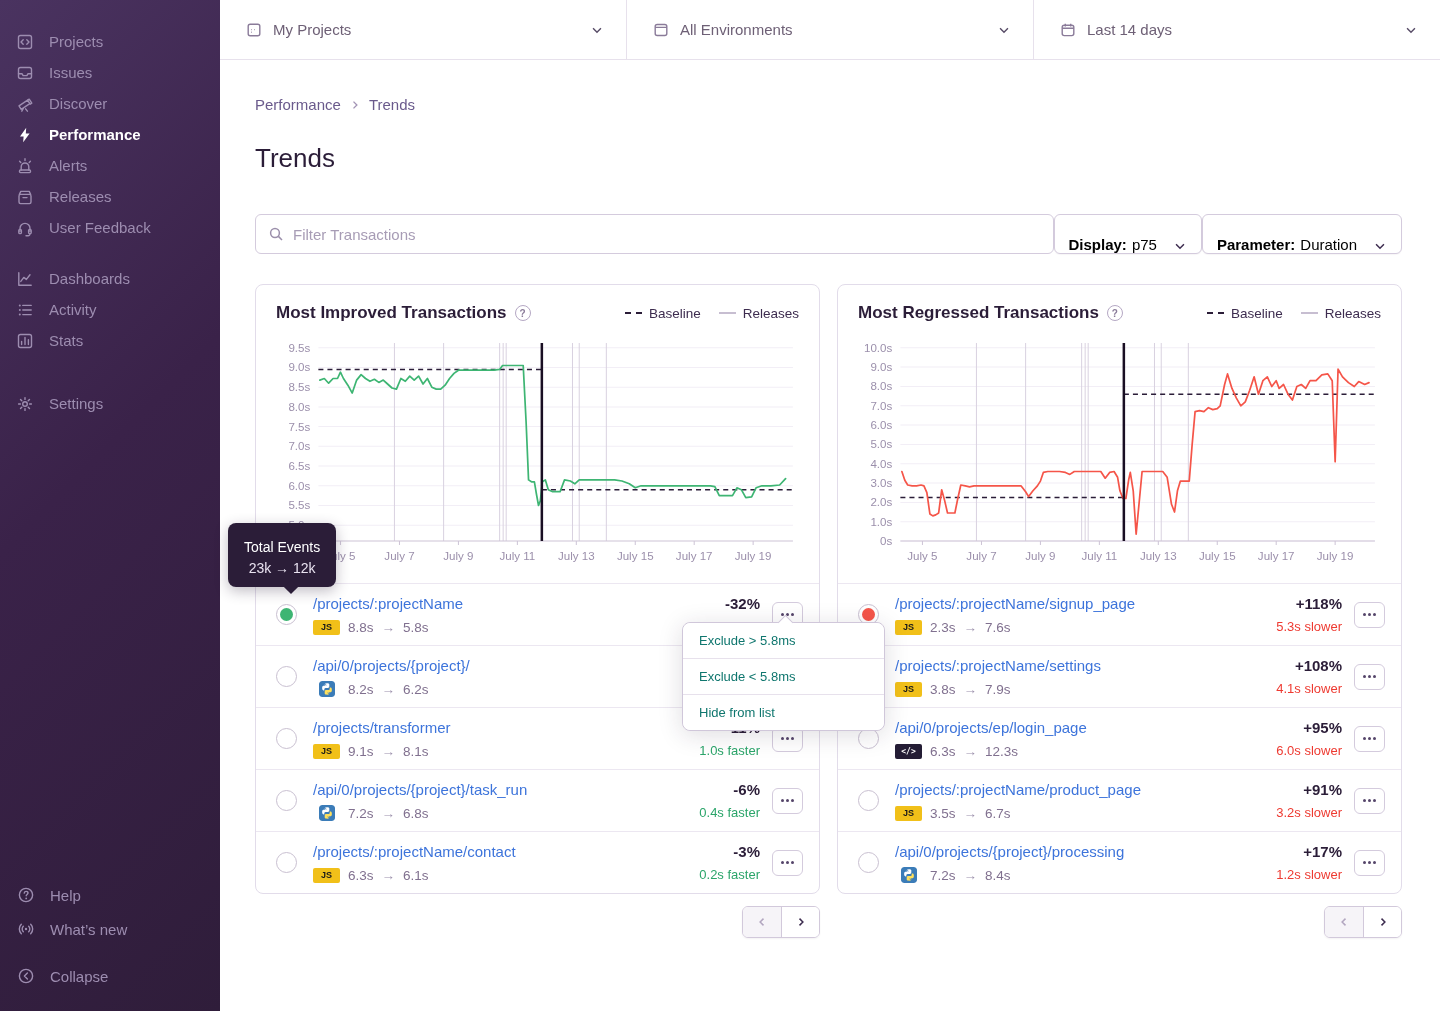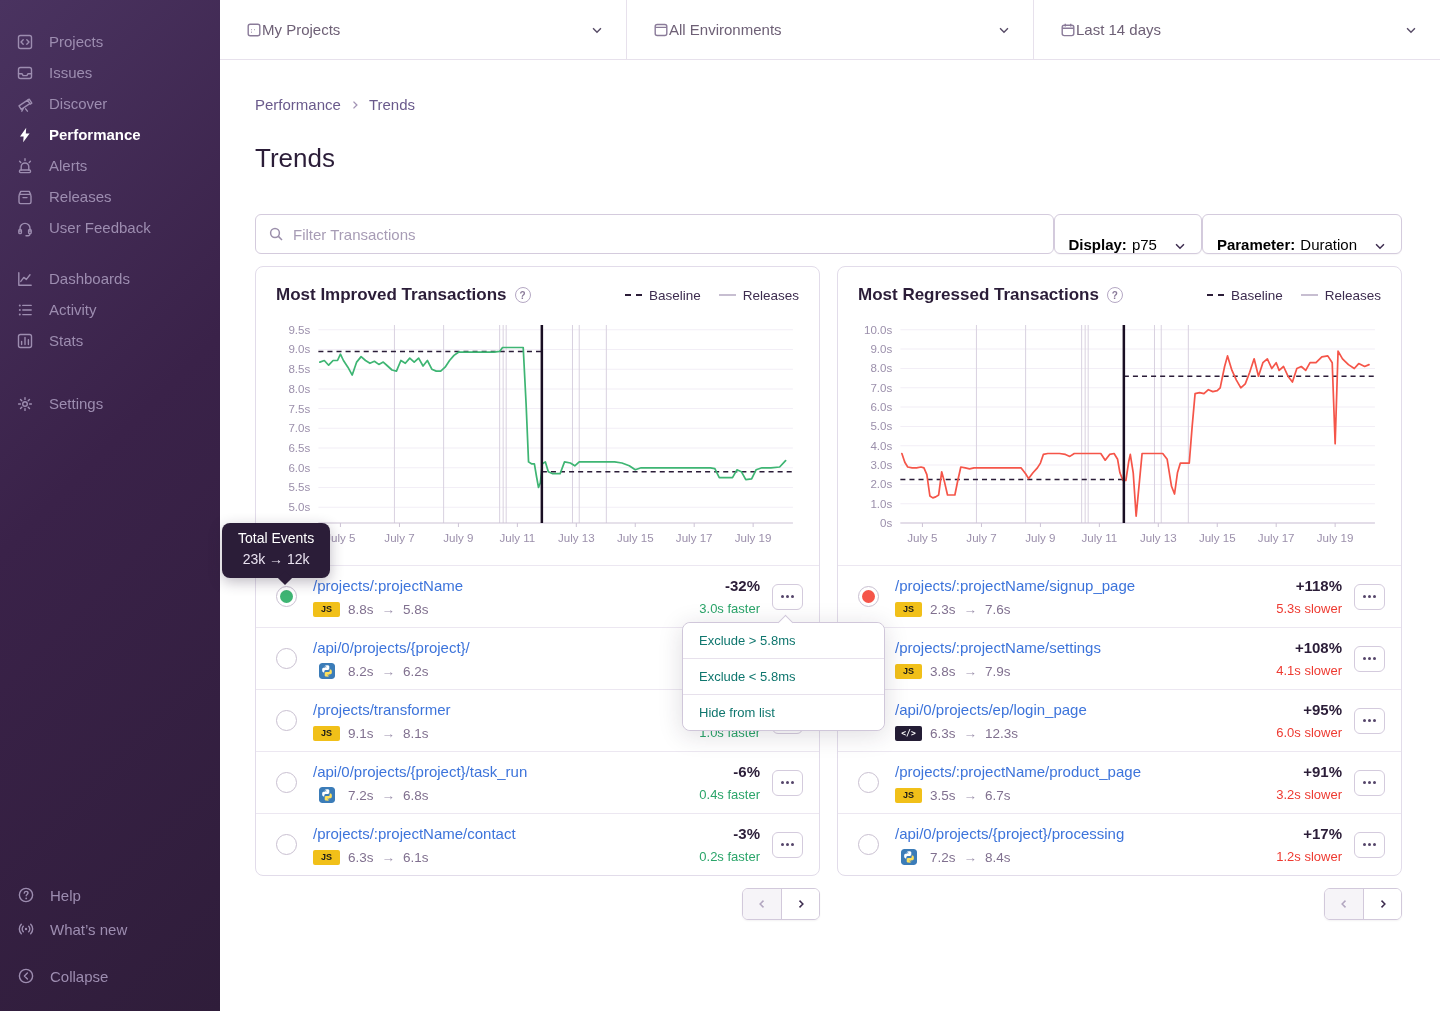--- a/index.html
+++ b/index.html
@@ -21,39 +21,39 @@
   .side-footer { position:absolute; left:0; right:0; bottom:18px; }
   .side-footer .nav-item { height:34px;padding-left:17px; }
   .side-footer .sep { height:13px; }
 
   
   .main { flex:1; position:relative; background:#fff; }
   .topbar { height:60px; display:flex; border-bottom:1px solid #e7e1ec; background:#fff; }
   .tb-item { flex:1; display:flex; align-items:center; padding:0 22px 0 26px; cursor:pointer; color:#6e6076; }
   .tb-item + .tb-item { border-left:1px solid #e7e1ec; }
   .tb-item .ic { display:flex; color:#8a7b99; }
-  .tb-item .lbl { font-size:15px; }
+  .tb-item .lbl { font-size:15px; margin-left:11px; }
   .tb-item .chev { margin-left:auto; display:flex; color:#574b66; }
 
   .content { padding:0 38px 0 35px; }
   .crumbs { margin-top:36px; display:flex; align-items:center; gap:8px; font-size:15px; color:#6a5a8c; }
   .crumbs .sep { display:flex; color:#a394b5; }
   .page-title { margin-top:30px; font-size:26px; font-weight:400; color:#2b1d38; }
 
   .filter-row { margin-top:40px; display:flex; }
   .search-box { flex:1; height:40px; border:1px solid #d4cbdd; border-radius:6px; display:flex; align-items:center; padding:0 12px; background:#fff; }
   .search-box .ic { display:flex; color:#9b8fab; }
   .search-box input { border:none; outline:none; flex:1; margin-left:9px; font-size:15px; font-family:inherit; color:#2b1d38; background:transparent; }
   .search-box input::placeholder { color:#a79cb5; }
   .drop-btn { height:40px; border:1px solid #d4cbdd; border-radius:6px; background:#fff; display:flex; align-items:flex-end; padding:0 14px; font-size:15px; cursor:pointer; box-shadow:0 1px 1px rgba(43,29,56,.04); }
   .drop-btn b { font-weight:bold; }
   .drop-btn .val { margin-left:5px; }
   .drop-btn .chev { margin-left:16px; display:flex; color:#3d2c4f; }
 
-  .panels { margin-top:12px; display:flex; gap:17px; }
+  .panels { margin-top:30px; display:flex; gap:17px; }
   .panel { flex:1; border:1px solid #e2dcea; border-radius:8px; background:#fff; min-width:0; }
   .panel-head { display:flex; align-items:center; padding:18px 20px 8px 20px; }
   .panel-title { font-size:17px; font-weight:bold; color:#2b1d38; }
   .help-dot { width:16px; height:16px; border:1.5px solid #b5a8c4; border-radius:50%; color:#8a7b99; font-size:10px; font-weight:bold; display:inline-flex; align-items:center; justify-content:center; margin-left:8px; cursor:pointer; }
   .legend { margin-left:auto; display:flex; align-items:center; gap:18px; font-size:13.5px; color:#3d2c4f; }
   .legend .li { display:flex; align-items:center; gap:7px; }
   .lg-dash { width:17px; border-top:2px dashed #2b1d38; }
   .lg-solid { width:17px; border-top:2px solid #c7bed1; }
   .chart-wrap { padding:4px 18px 0 14px; }
   .chart-wrap svg { width:100%; height:248px; display:block; }
@@ -80,21 +80,21 @@
   .dots-btn i { width:3px; height:3px; border-radius:50%; background:#55456a; }
 
   .pager-row { margin-top:12px; display:flex; gap:17px; }
   .pager-col { flex:1; display:flex; justify-content:flex-end; }
   .pager { display:inline-flex; border:1px solid #d2c9db; border-radius:6px; overflow:hidden; box-shadow:0 1px 2px rgba(43,29,56,.06); }
   .pg-btn { width:38px; height:30px; display:flex; align-items:center; justify-content:center; background:#fff; cursor:pointer; color:#3d2c4f; }
   .pg-btn.disabled { background:#f6f4f8; color:#b2a6c0; }
   .pg-btn + .pg-btn { border-left:1px solid #d2c9db; }
 
   
-  .tooltip { position:absolute; left:2px; top:523px; z-index:20; background:#2b1d38; color:#fff; border-radius:8px; padding:7px 16px 11px; text-align:center; box-shadow:0 4px 14px rgba(43,29,56,.3); }
+  .tooltip { position:absolute; left:8px; top:523px; z-index:20; background:#2b1d38; color:#fff; border-radius:8px; padding:16px 16px 11px; text-align:center; box-shadow:0 4px 14px rgba(43,29,56,.3); }
   .tooltip .tt1 { font-size:14px; }
   .tooltip .tt2 { margin-top:5px; font-size:14px; color:#e9e2f0; }
   .tooltip .caret { position:absolute; left:58px; bottom:-5px; width:10px; height:10px; background:#2b1d38; transform:rotate(45deg); }
 
   .ctx-menu { position:absolute; left:462px; top:622px; width:203px; z-index:30; background:#fff; border:1px solid #d0c7da; border-radius:8px; box-shadow:0 4px 24px rgba(43,29,56,.15); }
   .ctx-menu .caret { position:absolute; top:-6px; left:97px; width:11px; height:11px; background:#fff; border-left:1px solid #d0c7da; border-top:1px solid #d0c7da; transform:rotate(45deg); }
   .ctx-item { padding:10px 16px; font-size:13px; color:#0f766e; cursor:pointer; background:#fff; border-radius:8px; }
   .ctx-item + .ctx-item { border-top:1px solid #e7e1ec; border-radius:0 0 8px 8px; }
 </style>
 </head>

